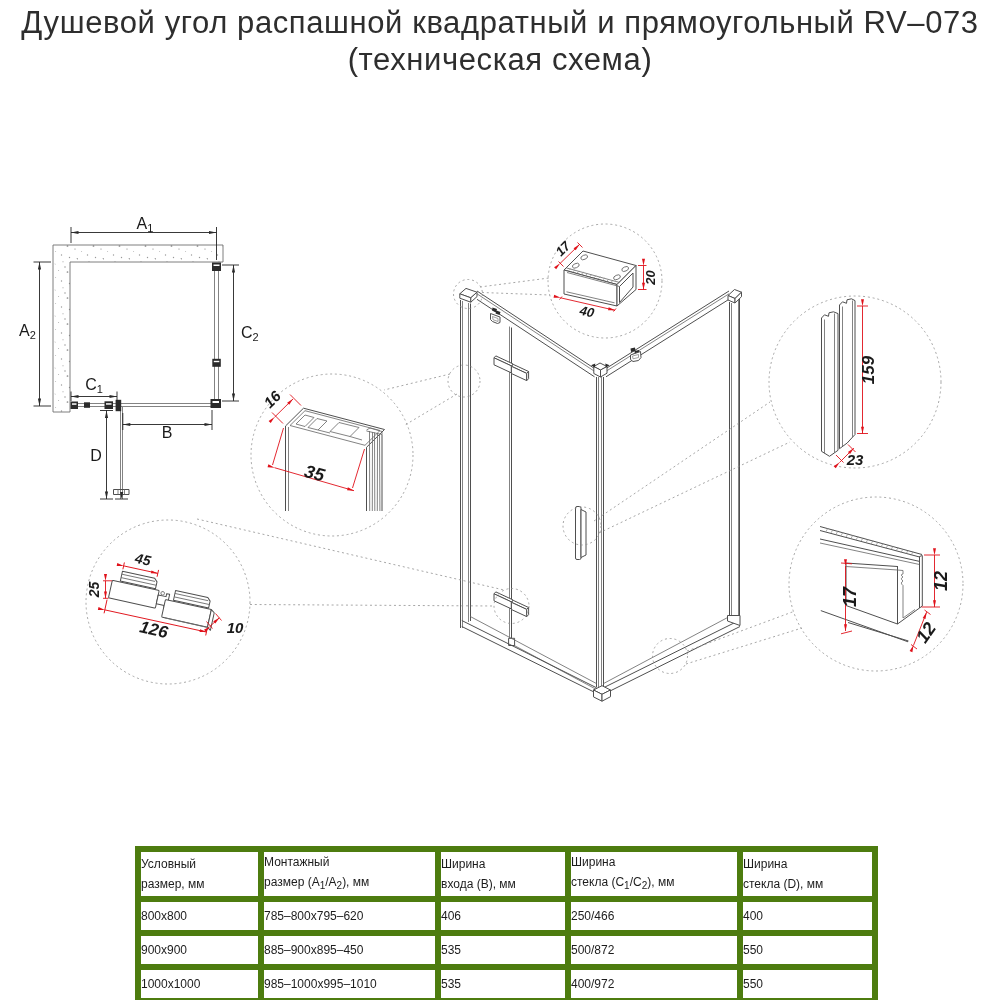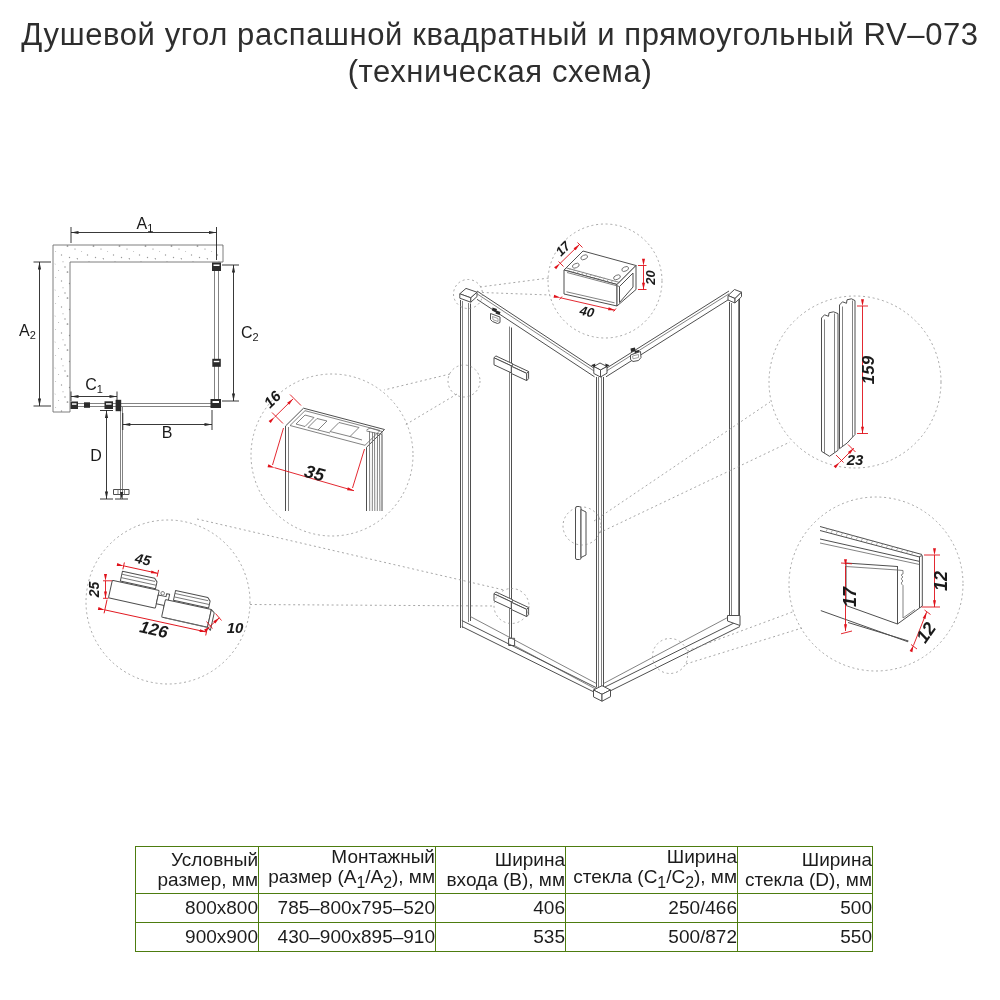--- a/index.html
+++ b/index.html
@@ -8,23 +8,23 @@
 svg{position:absolute;left:0;top:0;}
 .ln{stroke:#4f4f4f;fill:none;stroke-width:1;stroke-linejoin:round;}
 .lnf{stroke:#4f4f4f;fill:#fff;stroke-width:1;stroke-linejoin:round;}
 .lt{stroke:#6d6d6d;fill:none;stroke-width:.85;}
 .dk{fill:#2b2b2b;stroke:none;}
 .dash{stroke:#919191;fill:none;stroke-width:.8;stroke-dasharray:2 2.8;}
 .dim{stroke:#222;fill:none;stroke-width:.9;}
 .red{stroke:#e0111a;fill:none;stroke-width:.9;}
 text.pl{font-size:16px;fill:#1a1a1a;}
 text.it{font-style:italic;font-weight:700;fill:#1a1a1a;}
-#ttl{position:absolute;left:0;top:16px;width:1000px;text-align:center;color:#2e2e2e;font-size:31px;line-height:37px;letter-spacing:.6px;}
+#ttl{position:absolute;left:0;top:4px;width:1000px;text-align:center;color:#2e2e2e;font-size:31px;line-height:37px;letter-spacing:.6px;}
 #tbl{position:absolute;left:135px;top:846px;width:737px;border-collapse:collapse;table-layout:fixed;}
-#tbl td{border:1px solid #4d7c0f;text-align:right;vertical-align:middle;color:#1c1c1c;font-size:19px;padding:0;}
+#tbl td{border:6px solid #4d7c0f;text-align:left;vertical-align:middle;color:#1c1c1c;font-size:12px;padding:0;}
 #tbl .hd td{height:44px;line-height:20px;}
 #tbl .rw td{height:28px;}
 </style>
 </head>
 <body>
 <div id="page">
 
 <div id="ttl">Душевой угол распашной квадратный и прямоугольный RV–073<br>(техническая схема)</div>
 <svg width="1000" height="1000" viewBox="0 0 1000 1000">
 <defs>
@@ -444,27 +444,34 @@
 <tbody>
         <tr class="hd">
           <td>Условный<br>размер, мм</td>
           <td>Монтажный<br>размер (А<sub>1</sub>/А<sub>2</sub>), мм</td>
           <td>Ширина<br>входа (В), мм</td>
           <td>Ширина<br>стекла (С<sub>1</sub>/С<sub>2</sub>), мм</td>
           <td>Ширина<br>стекла (D), мм</td>
         </tr>
 <tr class="rw">
           <td>800х800</td>
-          <td>785–800х795–520</td>
+          <td>785–800х795–620</td>
           <td>406</td>
           <td>250/466</td>
-          <td>500</td>
+          <td>400</td>
         </tr>
 <tr class="rw">
           <td>900х900</td>
-          <td>430–900х895–910</td>
+          <td>885–900х895–450</td>
           <td>535</td>
           <td>500/872</td>
+          <td>550</td>
+        </tr>
+<tr class="rw">
+          <td>1000х1000</td>
+          <td>985–1000х995–1010</td>
+          <td>535</td>
+          <td>400/972</td>
           <td>550</td>
         </tr>
 </tbody>
     </table>
 </div>
 
 </body></html>

